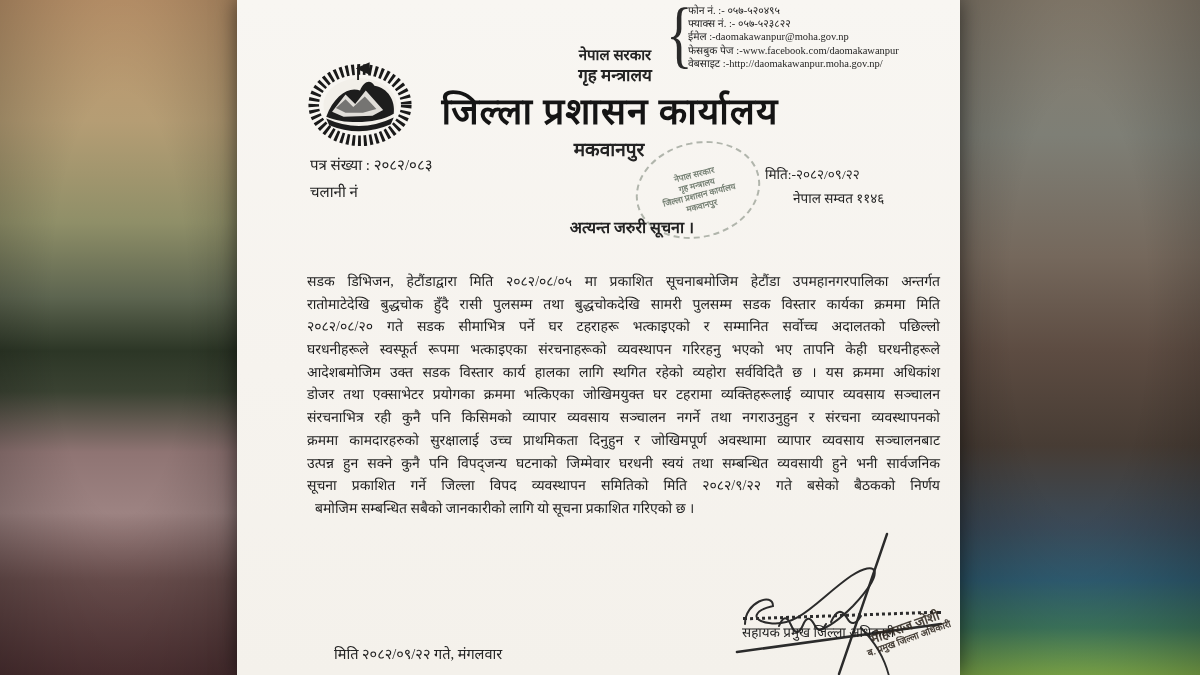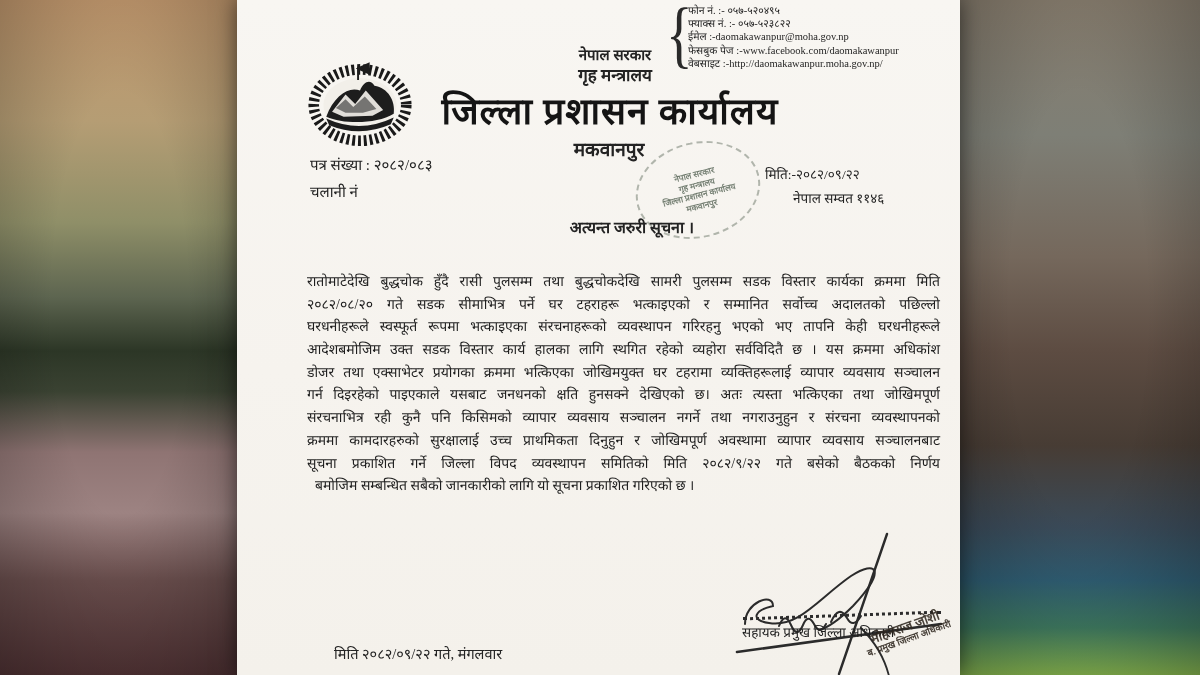--- a/index.html
+++ b/index.html
@@ -97,28 +97,29 @@
     <div class="abs round-stamp">
         <div>नेपाल सरकार</div>
         <div>गृह मन्त्रालय</div>
         <div>जिल्ला प्रशासन कार्यालय</div>
         <div class="is-last">मकवानपुर</div>
       </div>
 
     <div class="abs ctr subject">अत्यन्त जरुरी सूचना ।</div>
 
     <div class="abs body-block">
+        <div class="body-line">सडक डिभिजन, हेटौंडाद्वारा मिति २०८२/०८/०५ मा प्रकाशित सूचनाबमोजिम हेटौंडा उपमहानगरपालिका अन्तर्गत</div>
         <div class="body-line">रातोमाटेदेखि बुद्धचोक हुँदै रासी पुलसम्म तथा बुद्धचोकदेखि सामरी पुलसम्म सडक विस्तार कार्यका क्रममा मिति</div>
         <div class="body-line">२०८२/०८/२० गते सडक सीमाभित्र पर्ने घर टहराहरू भत्काइएको र सम्मानित सर्वोच्च अदालतको पछिल्लो</div>
         <div class="body-line">घरधनीहरूले स्वस्फूर्त रूपमा भत्काइएका संरचनाहरूको व्यवस्थापन गरिरहनु भएको भए तापनि केही घरधनीहरूले</div>
         <div class="body-line">आदेशबमोजिम उक्त सडक विस्तार कार्य हालका लागि स्थगित रहेको व्यहोरा सर्वविदितै छ । यस क्रममा अधिकांश</div>
         <div class="body-line">डोजर तथा एक्साभेटर प्रयोगका क्रममा भत्किएका जोखिमयुक्त घर टहरामा व्यक्तिहरूलाई व्यापार व्यवसाय सञ्चालन</div>
-        <div class="body-line">गर्न दिइरहेको पाइएकाले यसबाट जनधनको क्षति हुनसक्ने देखिएको छ। अतः त्यस्ता भत्किएका तथा जोखिमपूर्ण</div>
         <div class="body-line">संरचनाभित्र रही कुनै पनि किसिमको व्यापार व्यवसाय सञ्चालन नगर्ने तथा नगराउनुहुन र संरचना व्यवस्थापनको</div>
         <div class="body-line">क्रममा कामदारहरुको सुरक्षालाई उच्च प्राथमिकता दिनुहुन र जोखिमपूर्ण अवस्थामा व्यापार व्यवसाय सञ्चालनबाट</div>
+        <div class="body-line">उत्पन्न हुन सक्ने कुनै पनि विपद्जन्य घटनाको जिम्मेवार घरधनी स्वयं तथा सम्बन्धित व्यवसायी हुने भनी सार्वजनिक</div>
         <div class="body-line">सूचना प्रकाशित गर्ने जिल्ला विपद व्यवस्थापन समितिको मिति २०८२/९/२२ गते बसेको बैठकको निर्णय</div>
         <div class="body-line is-last">बमोजिम सम्बन्धित सबैको जानकारीको लागि यो सूचना प्रकाशित गरिएको छ ।</div>
       </div>
 
     <svg class="abs sig-svg" width="214" height="146" viewBox="0 0 214 146">
       <g fill="none" stroke="#2b2b2b" stroke-width="2" stroke-linecap="round">
         <path d="M152 2 L104 142" stroke-width="2.4"></path>
         <path d="M10 92 C10 70,38 60,38 74 C20 78,14 88,34 91 C64 96,84 66,116 44 C142 27,152 38,118 74 C104 88,92 96,84 98"></path>
         <path d="M44 94 q6 -15 12 -1 q6 14 12 0 q5 -12 11 -1 q6 12 12 0"></path>
         <path d="M96 90 q8 -18 16 -4 q6 11 14 -2"></path>

